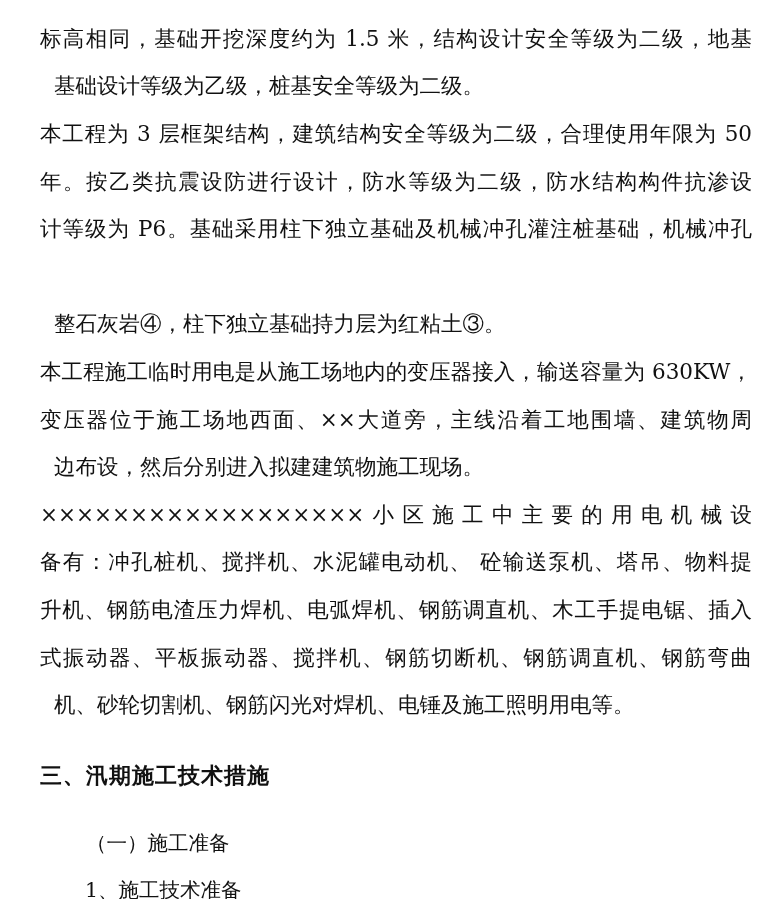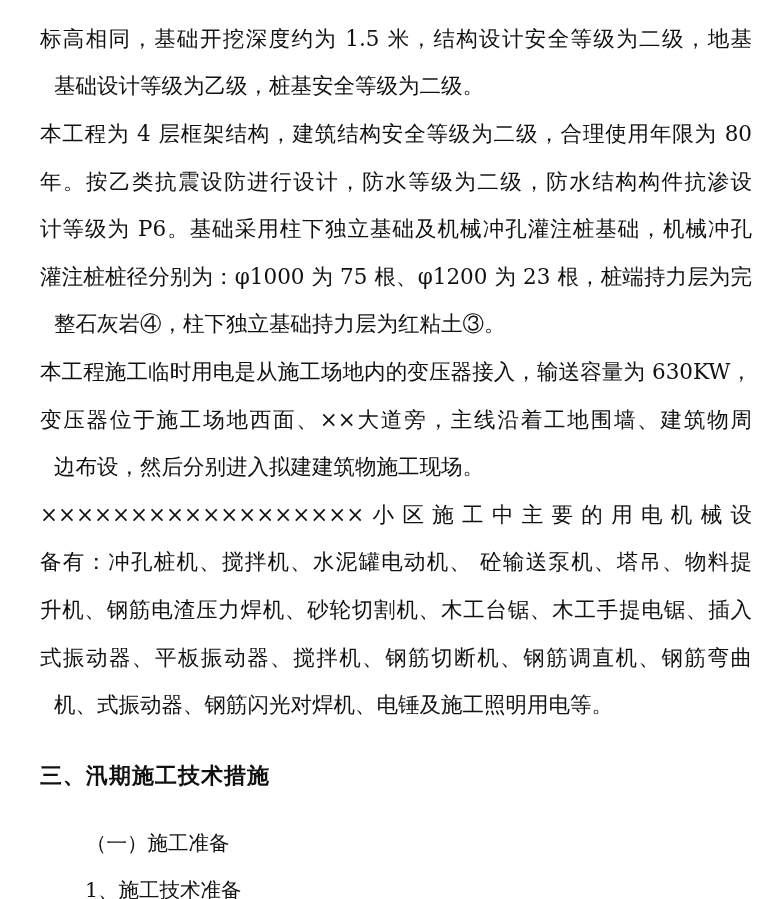--- a/index.html
+++ b/index.html
@@ -67,33 +67,32 @@
     }
   </style>
 </head>
 <body>
 
 <div class="page">
 
   <div class="line" style="top:11px;">标高相同，基础开挖深度约为 1.5 米，结构设计安全等级为二级，地基</div>
   <div class="line last" style="top:58px;">基础设计等级为乙级，桩基安全等级为二级。</div>
 
-  <div class="line" style="top:106px;">本工程为 4 层框架结构，建筑结构安全等级为二级，合理使用年限为 80</div>
+  <div class="line" style="top:106px;">本工程为 3 层框架结构，建筑结构安全等级为二级，合理使用年限为 50</div>
   <div class="line" style="top:154px;">年。按乙类抗震设防进行设计，防水等级为二级，防水结构构件抗渗设</div>
   <div class="line" style="top:201px;">计等级为 P6。基础采用柱下独立基础及机械冲孔灌注桩基础，机械冲孔</div>
-  <div class="line" style="top:249px;">灌注桩桩径分别为：φ1000 为 75 根、φ1200 为 23 根，桩端持力层为完</div>
   <div class="line last" style="top:296px;">整石灰岩④，柱下独立基础持力层为红粘土③。</div>
 
   <div class="line" style="top:344px;">本工程施工临时用电是从施工场地内的变压器接入，输送容量为 630KW，</div>
   <div class="line" style="top:392px;">变压器位于施工场地西面、××大道旁，主线沿着工地围墙、建筑物周</div>
   <div class="line last" style="top:439px;">边布设，然后分别进入拟建建筑物施工现场。</div>
 
   <div class="line" style="top:487px;">××××××××××××××××××小区施工中主要的用电机械设</div>
   <div class="line" style="top:534px;">备有：冲孔桩机、搅拌机、水泥罐电动机、 砼输送泵机、塔吊、物料提</div>
-  <div class="line" style="top:582px;">升机、钢筋电渣压力焊机、砂轮切割机、木工台锯、木工手提电锯、插入</div>
+  <div class="line" style="top:582px;">升机、钢筋电渣压力焊机、电弧焊机、钢筋调直机、木工手提电锯、插入</div>
   <div class="line" style="top:630px;">式振动器、平板振动器、搅拌机、钢筋切断机、钢筋调直机、钢筋弯曲</div>
-  <div class="line last" style="top:677px;">机、式振动器、钢筋闪光对焊机、电锤及施工照明用电等。</div>
+  <div class="line last" style="top:677px;">机、砂轮切割机、钢筋闪光对焊机、电锤及施工照明用电等。</div>
 
   <div class="heading">三、汛期施工技术措施</div>
   <div class="sub1">（一）施工准备</div>
   <div class="sub2">1、施工技术准备</div>
 
 </div>
 
 </body></html>

